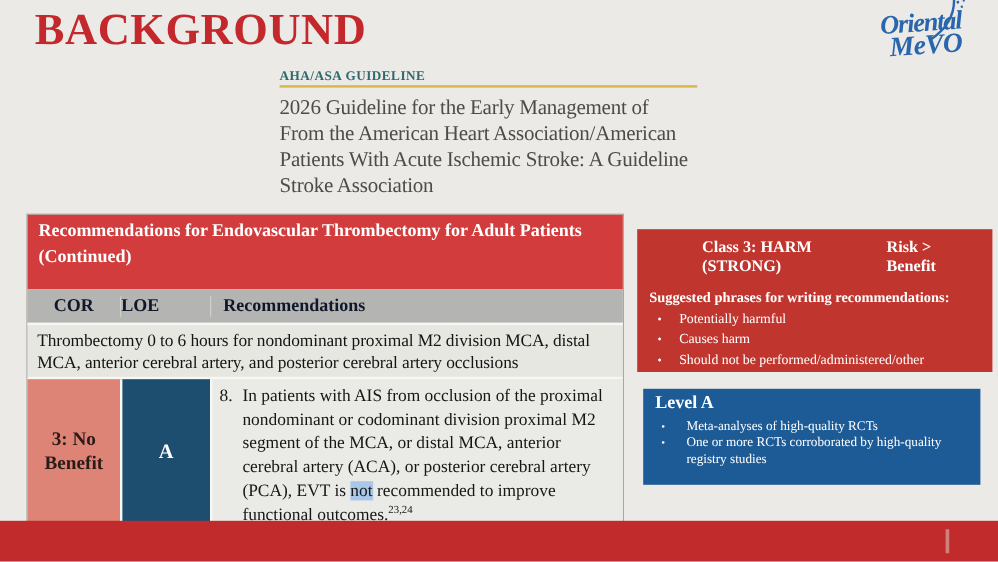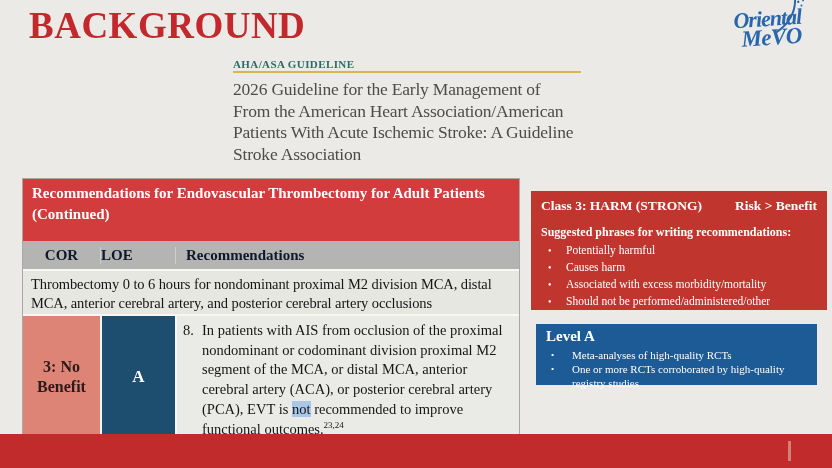--- a/index.html
+++ b/index.html
@@ -68,28 +68,28 @@
   }
   .rec-num { width:19px; flex:none; }
   .rec-body { flex:1; }
   .hl { background:#a9c7e9; }
   .rec-body sup { font-size:9px; line-height:0; }
   
   .panel-harm {
     position:absolute; left:531px; top:191px; width:296px; height:119px;
     background:#c0362f; color:#fff; padding:7px 10px; box-sizing:border-box;
   }
-  .harm-titlebar { display:flex; justify-content:space-between; font-weight:bold; font-size:13.5px; }
+  .harm-titlebar { display:flex; justify-content:space-between; font-weight:bold; font-size:13.5px;margin-left:44px; }
   .harm-sub { font-weight:bold; font-size:12px; margin-top:11px; }
   .bullets { margin:2px 0 0; padding:0; list-style:none; }
   .panel-harm .bullets { font-size:11.5px; line-height:17px; }
   .bullets li { position:relative; padding-left:25px; }
   .bullets li::before { content:"\2022"; position:absolute; left:7px; top:0; font-size:10px; }
   .panel-level {
-    position:absolute; left:536px; top:324px; width:281px; height:61px;
+    position:absolute; left:536px; top:324px; width:281px; height:80px;
     background:#1d5b97; color:#fff; padding:4px 10px; box-sizing:border-box;
   }
   .level-title { font-weight:bold; font-size:15px; }
   .panel-level .bullets { font-size:11px; line-height:14px; margin-top:3px; }
   .panel-level .bullets li { padding-left:26px; }
   .panel-level .bullets li::before { left:5px; font-size:9px; }
   
   .bottom-bar { position:absolute; left:0; top:434px; width:832px; height:34px; background:#c22b2b; }
   .bottom-marker { position:absolute; left:788px; top:7px; width:3px; height:20px; background:#d0817a; }
 </style>
@@ -141,21 +141,20 @@
 
   <div class="panel-harm">
     <div class="harm-titlebar">
       <span>Class 3: HARM (STRONG)</span>
       <span>Risk &gt; Benefit</span>
     </div>
     <div class="harm-sub">Suggested phrases for writing recommendations:</div>
     <ul class="bullets">
       <li>Potentially harmful</li>
       <li>Causes harm</li>
-      <li>Associated with excess morbidity/mortality</li>
       <li>Should not be performed/administered/other</li>
     </ul>
   </div>
 
   <div class="panel-level">
     <div class="level-title">Level A</div>
     <ul class="bullets">
       <li>Meta-analyses of high-quality RCTs</li>
       <li>One or more RCTs corroborated by high-quality registry studies</li>
     </ul>

